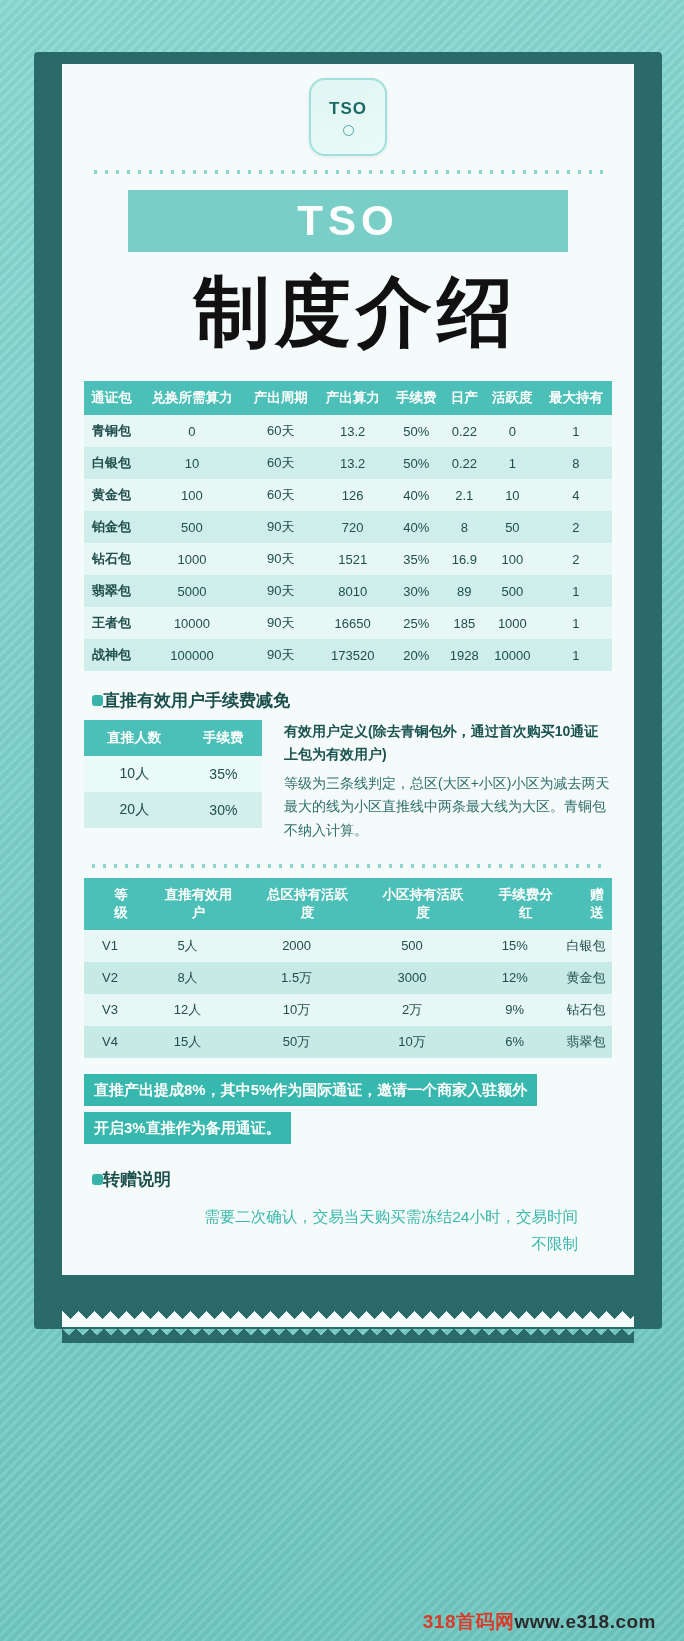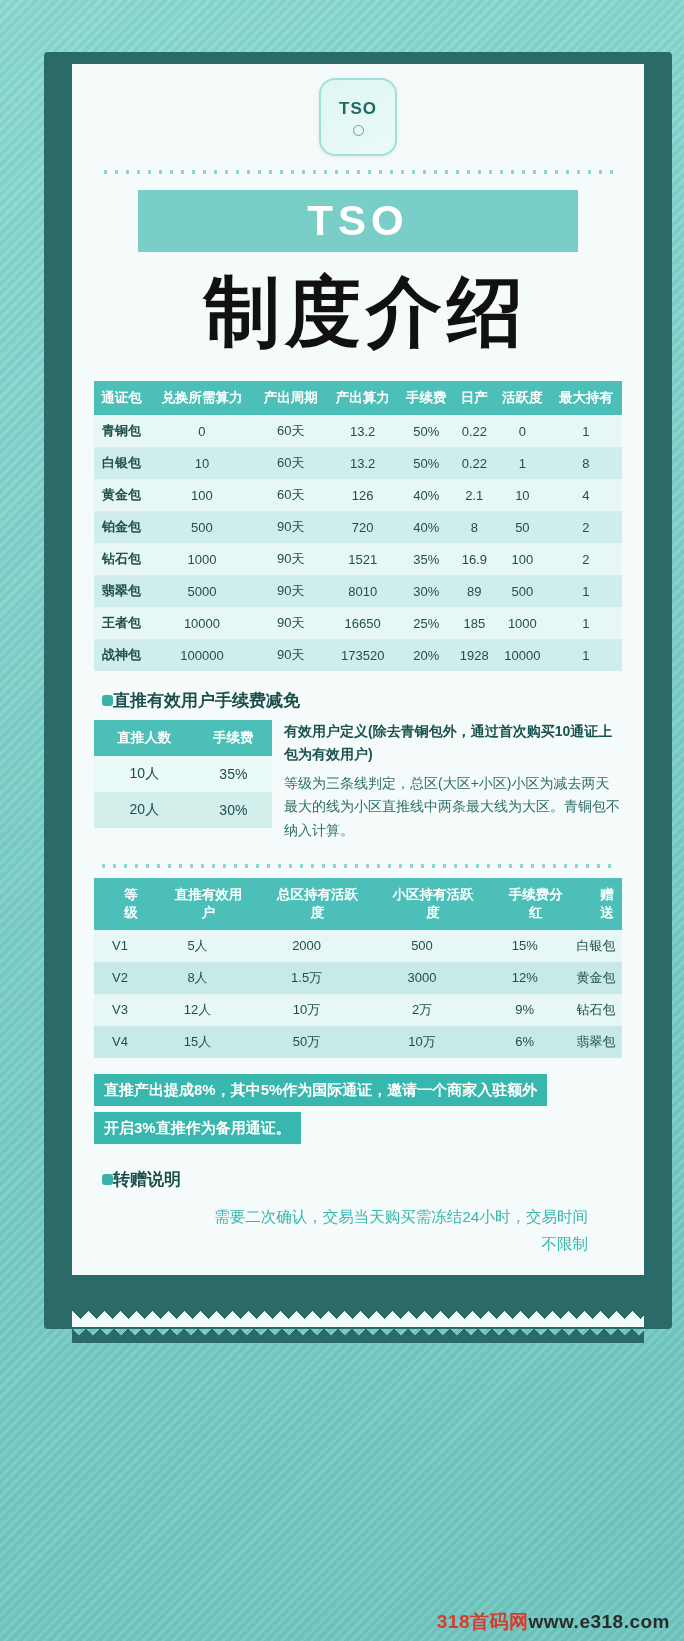--- a/index.html
+++ b/index.html
@@ -16,21 +16,21 @@
   }
   .bg {
     position: absolute;
     inset: 0;
     background:
       repeating-linear-gradient(135deg, rgba(255,255,255,0.07) 0px, rgba(255,255,255,0.07) 3px, rgba(0,0,0,0.03) 3px, rgba(0,0,0,0.03) 7px),
       linear-gradient(160deg, #8ad9d2 0%, #7ccfc9 45%, #6fc6c0 100%);
   }
   .poster {
     position: absolute;
-    left: 44px;
+    left: 34px;
     top: 52px;
     width: 628px;
     height: 1500px;
   }
   .poster-frame {
     position: absolute;
     left: 0;
     top: 0;
     width: 628px;
     height: 1468px;
@@ -188,21 +188,21 @@
   .main-table tbody tr:nth-child(even) { background: #cfeeeb; }
   .main-table td:first-child { font-weight: bold; }
 
   .level-table tbody tr:nth-child(odd) { background: #e7f7f5; }
   .level-table tbody tr:nth-child(even) { background: #c7eae7; }
   .level-table thead th { background: #4cc0b8; padding-left: 24px; }
 
   
   .fee-row {
     display: flex;
-    gap: 12px;
+    gap: 22px;
     align-items: flex-start;
     margin-top: 6px;
   }
   .fee-table-wrap { width: 178px; flex: none; }
   .fee-table thead th {
     background: #4cc0b8;
     padding: 9px 2px;
   }
   .fee-table tbody td {
     padding: 9px 2px;
@@ -253,21 +253,21 @@
     margin: 12px 34px 0 34px;
     text-align: right;
     color: #39b6ad;
     font-size: 15.5px;
     line-height: 1.75;
   }
 
   
   .watermark {
     position: absolute;
-    right: 14px;
+    right: 28px;
     bottom: 6px;
     font-size: 19px;
     font-weight: bold;
     letter-spacing: 0.5px;
   }
   .wm-red { color: #d93b2b; }
   .wm-dark { color: #2b2b2b; }
 </style>
 </head>
 <body>

